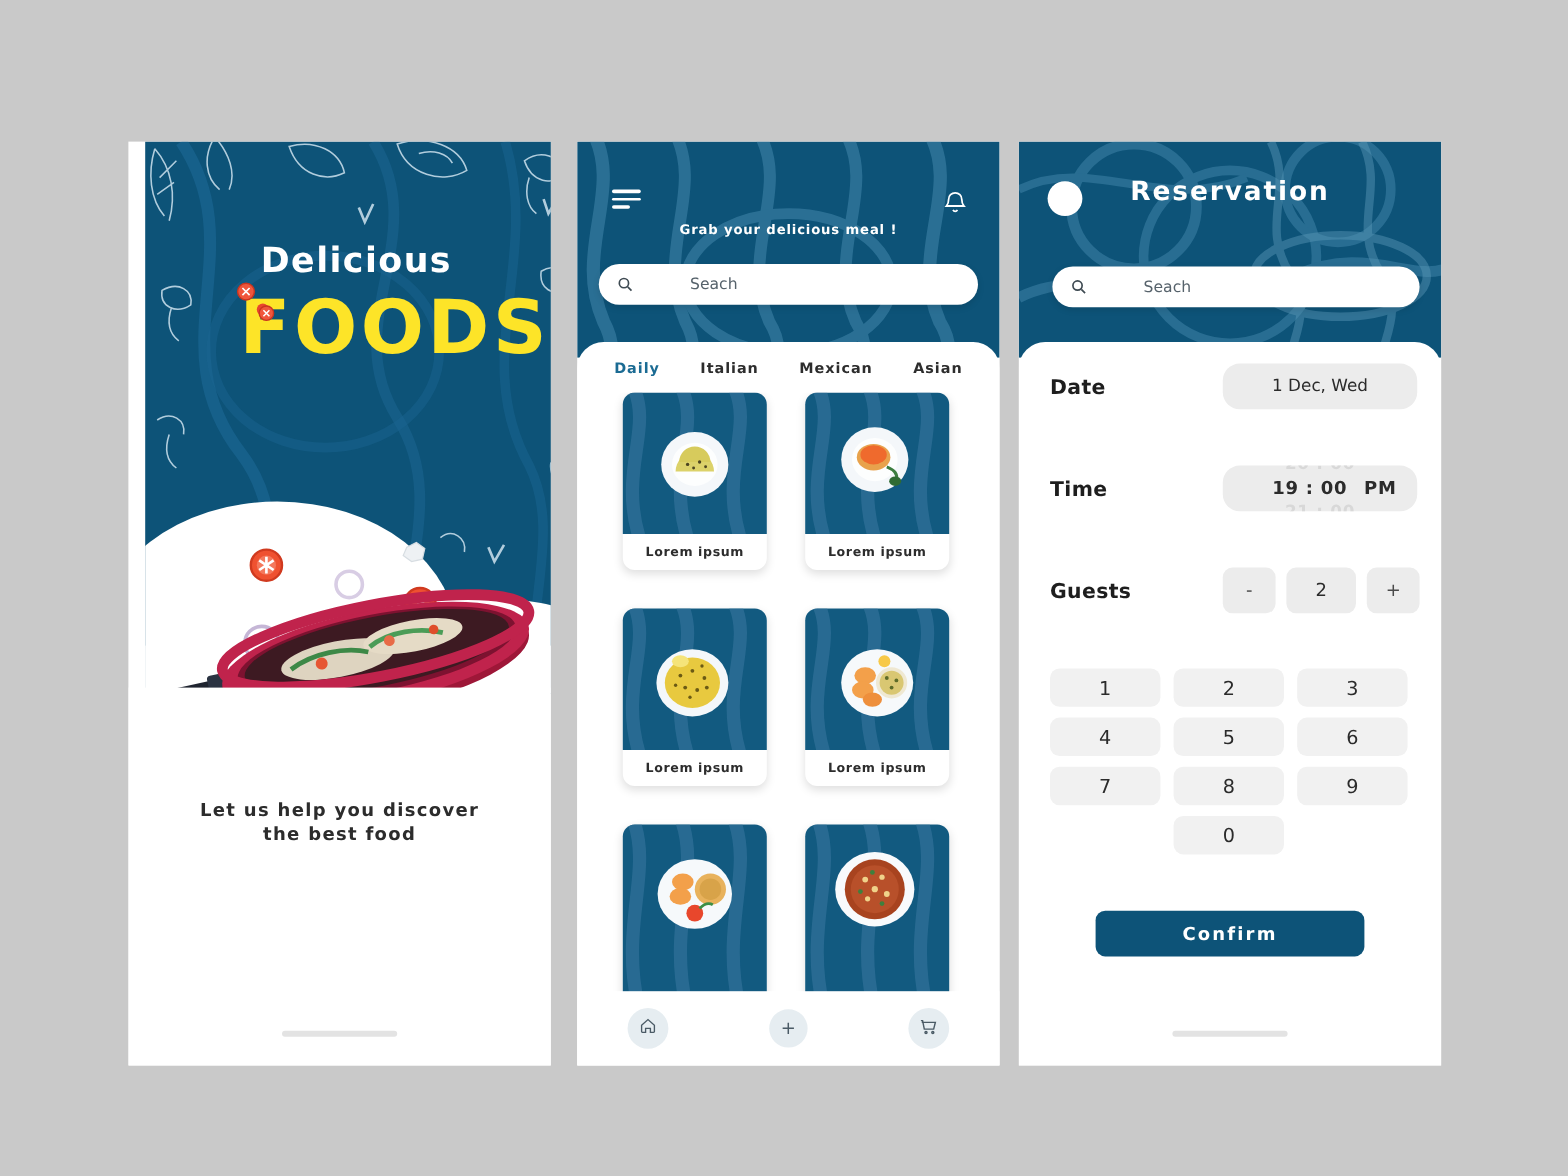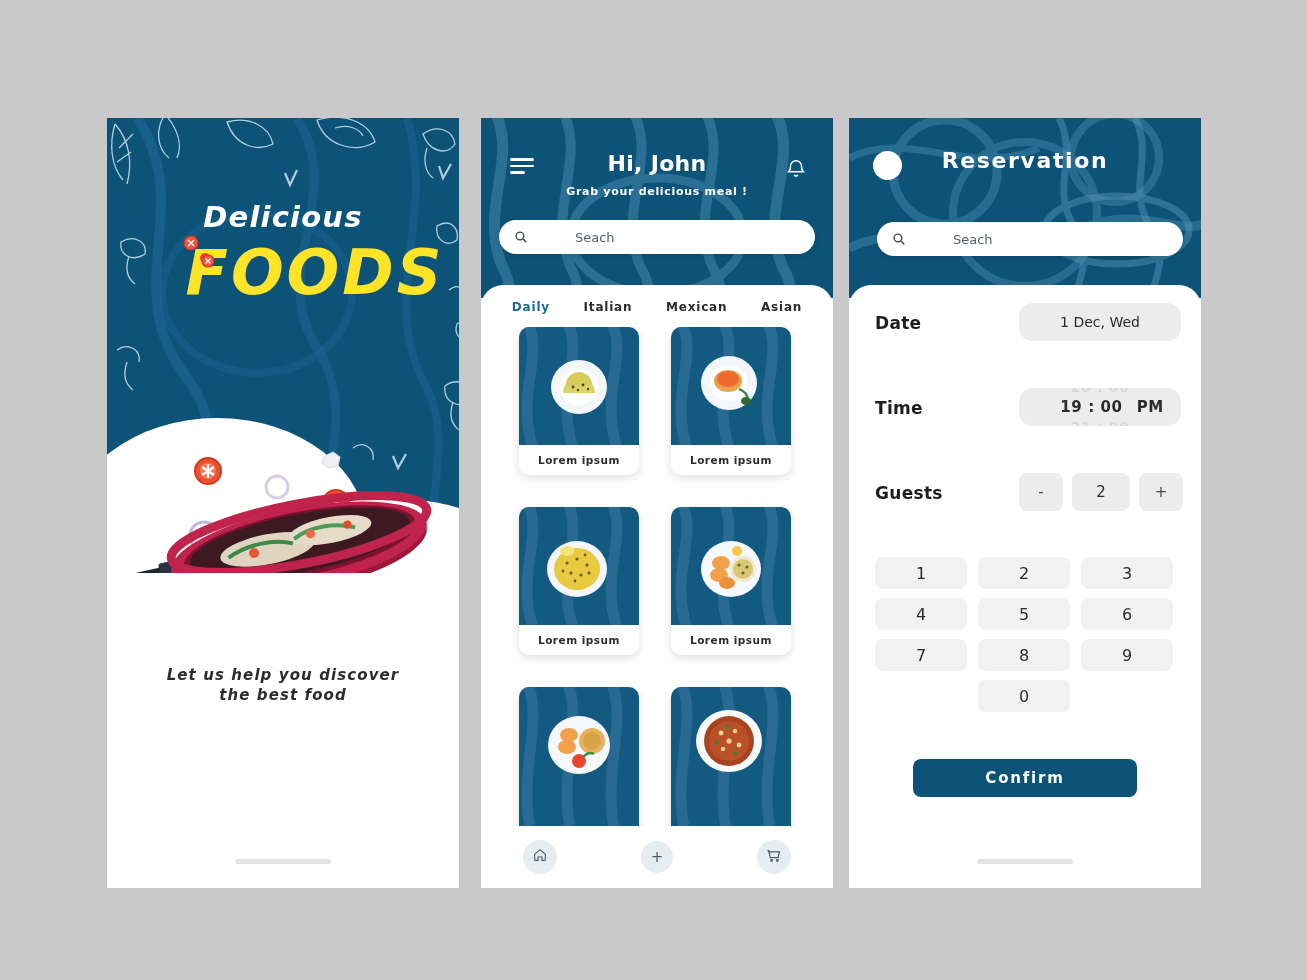--- a/index.html
+++ b/index.html
@@ -19,21 +19,21 @@
   }
   #phone1{left:107px;}
   #phone2{left:481px;}
   #phone3{left:849px;}
 
   
   .blue{background:#0d5378;position:relative;overflow:hidden;}
   .waves{position:absolute;inset:0;pointer-events:none;}
 
   
-  .s1-hero{position:absolute;left:0;top:0;width:352px;height:460px;font-style:italic;}
+  .s1-hero{position:absolute;left:14px;top:0;width:352px;height:460px;}
   .s1-title{
     position:absolute;left:0;top:82px;width:352px;text-align:center;
     color:#fff;font-size:29px;font-weight:700;letter-spacing:1.2px;
   }
   .s1-foods{
     position:absolute;left:0;top:118px;width:416px;text-align:center;
     color:#fde428;font-size:62px;font-weight:900;letter-spacing:3px;
     font-family:"DejaVu Sans","Liberation Sans",sans-serif;
   }
   .s1-white-blob{
@@ -45,21 +45,21 @@
   }
   .s1-white-base2{
     position:absolute;left:150px;top:380px;width:260px;height:120px;
     background:#fff;border-radius:50%;
   }
   .s1-bottom{
     position:absolute;left:0;top:455px;width:352px;height:315px;background:#fff;
   }
   .s1-tag{
     position:absolute;left:0;top:92px;width:352px;text-align:center;
-    color:#2c2c2c;font-size:15px;font-weight:700;letter-spacing:1.1px;line-height:20px;font-style:italic;
+    color:#2c2c2c;font-size:15px;font-weight:700;letter-spacing:1.1px;line-height:20px;
   }
   .s1-btn{
     position:absolute;left:65px;top:190px;width:222px;height:38px;
     background:#0d5378;border-radius:8px;color:#fff;
     font-size:15px;font-weight:700;letter-spacing:1.4px;
     display:flex;align-items:center;justify-content:center;
   }
   .home-ind{
     position:absolute;bottom:24px;left:50%;transform:translateX(-50%);
     width:96px;height:5px;background:#e3e3e3;border-radius:3px;
@@ -321,21 +321,20 @@
           <path d="M292 -10 C322 40 276 90 302 150 C318 176 304 190 298 200" stroke-width="11"></path>
           <ellipse cx="176" cy="118" rx="86" ry="58" stroke-width="9"></ellipse>
         </g>
       </svg>
 
       <div class="burger">
         <i></i>
           <i></i>
           <i></i>
       </div>
-      <div class="s2-hi">Hi, John</div>
       <div class="s2-sub">Grab your delicious meal !</div>
       <div class="bell">
         <svg viewBox="0 0 24 24" width="22" height="24" fill="none" stroke="#ffffff" stroke-width="1.6">
           <path d="M6 10a6 6 0 0 1 12 0c0 4 1.3 5.2 2 6H4c.7-.8 2-2 2-6Z"></path>
           <path d="M10 19.5a2.2 2.2 0 0 0 4 0"></path>
         </svg>
       </div>
     </div>
 
     <div class="searchbar" id="s2-search">

